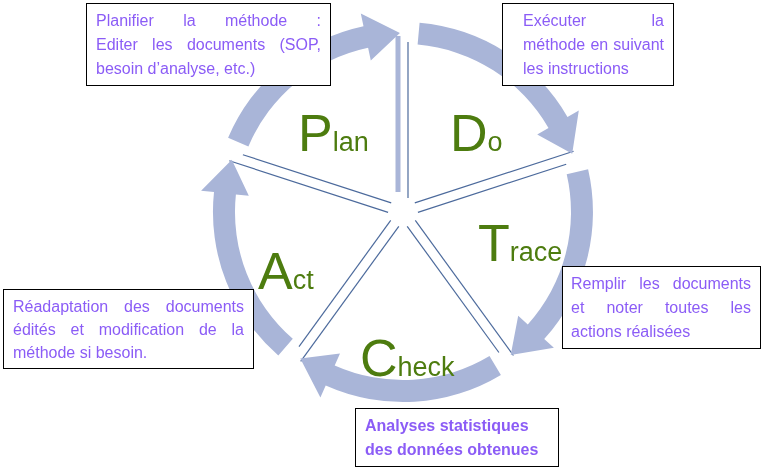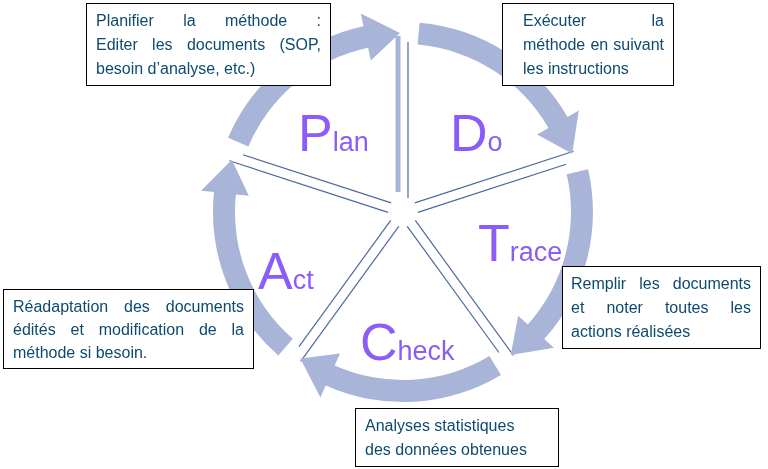--- a/index.html
+++ b/index.html
@@ -8,55 +8,55 @@
     width:768px;height:469px;
     background:#ffffff;
     overflow:hidden;
     font-family:"Liberation Sans", sans-serif;
   }
   .stage svg{position:absolute;left:0;top:0;}
   .seg-label{
     position:absolute;
     font-size:52px;
     line-height:52px;
-    color:#8b5cf6;
+    color:#4d7c0f;
     white-space:nowrap;
     z-index:2;
   }
   .seg-label .small{
     font-size:27px;
   }
   .callout{
     position:absolute;
     box-sizing:border-box;
     background:#ffffff;
     border:1.4px solid #000000;
     padding:5px 9px 4px 9px;
     font-size:16px;
     line-height:24px;
-    color:#0c4a6e;
+    color:#8b5cf6;
     z-index:3;
   }
   .callout .line{white-space:nowrap;}
   .callout .line.j{
     white-space:normal;
     text-align:justify;
     text-align-last:justify;
   }
   
   #co-plan  {left:86px;  top:3px;   width:245px;}
   #co-do    {left:502px; top:3px;   width:172px;padding-left:20px;}
   #co-trace {left:562px; top:266px; width:199px;padding-left:8px;}
-  #co-check {left:355px; top:408px; width:204px;}
+  #co-check {left:355px; top:408px; width:204px;font-weight:bold;}
   #co-act   {left:3px;   top:289px; width:251px; line-height:23px;}
   
   #lbl-plan {left:298px; top:107px;}
   #lbl-do   {left:450px; top:107px;}
   #lbl-trace{left:478px; top:217px;}
-  #lbl-check{left:360px; top:316px;}
+  #lbl-check{left:360px; top:332px;}
   #lbl-act  {left:258px; top:223px;margin-top:22px;}
 </style>
 </head>
 <body>
 
 <div class="stage">
 
   <svg id="cycle-svg" width="768" height="469" viewBox="0 0 768 469">
       <line x1="398.0" y1="192.0" x2="398.0" y2="36.0" stroke="#a9b5d8" stroke-width="5"></line>
       <line x1="408.0" y1="198.0" x2="408.0" y2="42.0" stroke="#4c6a9c" stroke-width="1.2"></line>

